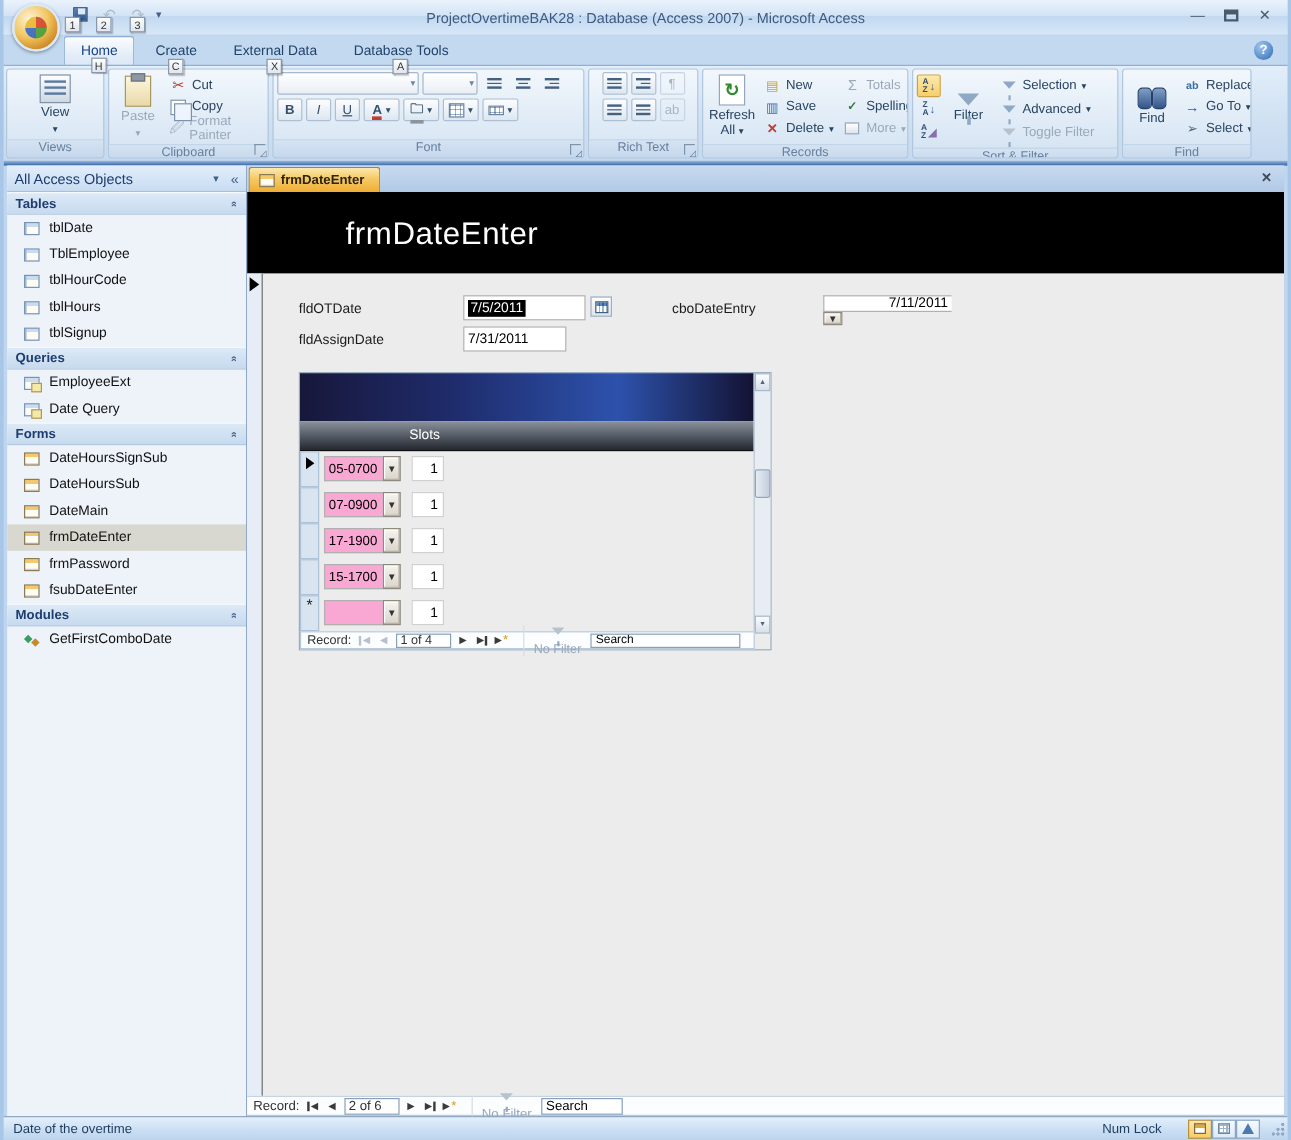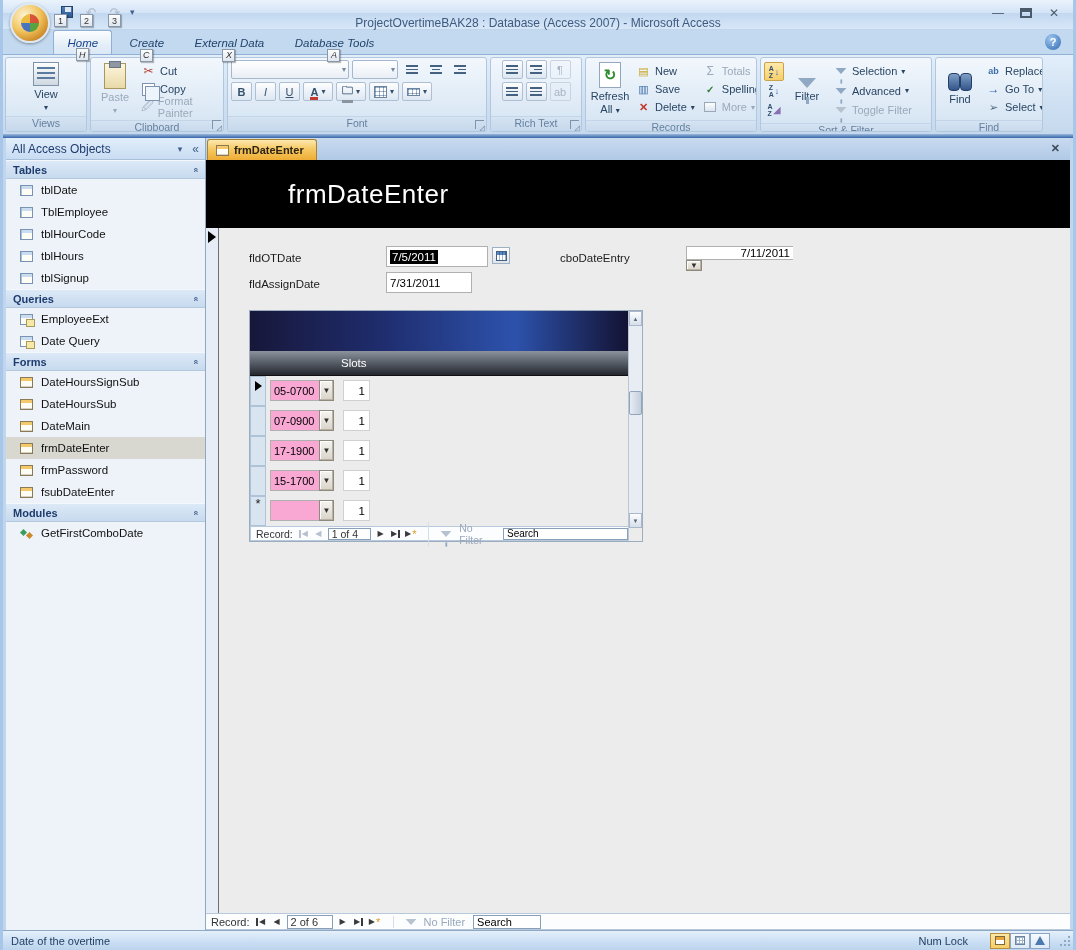--- a/index.html
+++ b/index.html
@@ -3,21 +3,21 @@
 <meta charset="utf-8">
 <style>
   * { margin:0; padding:0; box-sizing:border-box; }
   html,body { width:1076px; height:950px; font-family:"Liberation Sans",sans-serif; }
   .window { position:relative; width:1076px; height:950px; background:#bfd6ee; overflow:hidden;
             border-left:3px solid #a8c6e8; border-right:3px solid #a8c6e8; }
 
   
   .titlebar { position:absolute; top:0; left:-3px; right:-3px; height:30px;
     background:linear-gradient(#eaf3fc, #d3e3f6 45%, #c2d8f0 46%, #d7e7f8); border-bottom:1px solid #c0d4ea; }
-  .title-text { position:absolute; top:16px; left:0; right:0; text-align:center; font-size:12px; color:#3e5a7e; }
+  .title-text { position:absolute; top:8px; left:0; right:0; text-align:center; font-size:12px; color:#3e5a7e; }
   .office-button { position:absolute; top:3px; left:10px; width:40px; height:40px; border-radius:50%;
     background:radial-gradient(circle at 35% 30%, #fdf4d8, #f2c55f 45%, #cf8d2a 75%, #8f5c12);
     border:2px solid #dce8f4; box-shadow:0 1px 3px rgba(0,0,0,.4); z-index:30; }
   .office-logo { position:absolute; top:9px; left:9px; width:18px; height:18px; border-radius:50%;
     background:conic-gradient(#d23c2a 0 25%, #3a9c3a 0 50%, #2a62c8 0 75%, #e8b42a 0); opacity:.85; }
   .qat { position:absolute; top:4px; left:58px; display:flex; gap:6px; align-items:center; }
   .qat-btn { width:18px; height:16px; display:flex; align-items:center; justify-content:center; position:relative; }
   .i-disk { width:12px; height:12px; background:linear-gradient(#4d7fc0,#2c598f); border:1px solid #26456b; position:relative; }
   .i-disk:before { content:""; position:absolute; top:0; left:3px; width:6px; height:5px; background:#dfe9f4; }
   .i-undo,.i-redo { font-size:13px; color:#b0bcc9; line-height:1; }
@@ -25,21 +25,21 @@
   .keytip { position:absolute; width:13px; height:13px; background:linear-gradient(#fcfdfe,#dfe6ee);
     border:1px solid #8a97a8; box-shadow:1px 1px 1px rgba(0,0,0,.25); font-size:9px; color:#333;
     display:flex; align-items:center; justify-content:center; z-index:40; }
   .win-controls { position:absolute; top:6px; right:14px; display:flex; gap:14px; }
   .win-btn { font-size:12px; color:#4b5a6b; width:16px; text-align:center; line-height:14px; }
   .win-max { border:2px solid #4b5a6b; border-top-width:4px; width:12px; height:10px; margin-top:2px; }
 
   
   .tabrow { position:absolute; top:30px; left:0; right:0; height:24px; background:#c3d9f0; }
   .rtab { position:relative; display:inline-flex; align-items:center; height:24px; padding:0 13px;
-    font-size:11.5px; color:#21436b;font-style:italic; }
+    font-size:11.5px; color:#21436b; }
   .rtab.active { background:linear-gradient(#fbfdfe,#e5eef8 60%, #dbe8f6); border:1px solid #91b0d6; border-bottom:none;
     border-radius:3px 3px 0 0; color:#15428b; }
   .rtab .keytip { bottom:-7px; left:50%; margin-left:-7px; top:auto; }
   .tabspacer { display:inline-block; width:46px; }
   .help-btn { position:absolute; right:12px; top:4px; width:16px; height:16px; border-radius:50%;
     background:radial-gradient(circle at 35% 30%, #9ec6ef, #2f6ab2); color:#fff; font-size:11px; font-weight:bold;
     display:flex; align-items:center; justify-content:center; }
 
   
   .ribbon { position:absolute; top:54px; left:0; right:0; height:80px;
@@ -196,21 +196,21 @@
   .recnav.mainnav { height:17px; font-size:11px; border-left:none; border-right:none; }
   .recnav .lbl { margin:0 3px 0 5px; }
   .navbtn { width:16px; height:12px; display:flex; align-items:center; justify-content:center; font-size:8px; color:#3a3a3a; gap:1px; }
   .navbtn .bar { width:2px; height:8px; background:#3a3a3a; }
   .navbtn.grayed, .navbtn.grayed .bar { color:#b7c0cc; background-color:transparent; }
   .navbtn.grayed .bar { background:#b7c0cc; }
   .navbtn .star { color:#d8a020; font-size:11px; line-height:8px; }
   .posbox { width:46px; height:12px; background:#fff; border:1px solid #8aa0b8; display:flex; align-items:center;
     padding-left:3px; margin:0 2px; }
   .recnav.mainnav .posbox { height:14px; }
-  .nf { display:flex; align-items:center; gap:4px; color:#9aa8bb; margin-left:10px; padding-left:8px; border-left:1px solid #d4dde8; }
+  .nf { display:flex; align-items:center; gap:4px; color:#9aa8bb; margin-left:10px; padding-left:8px; border-left:1px solid #d4dde8;flex-direction:column; }
   .searchbox { height:12px; border:1px solid #8aa0b8; background:#fff; font-size:10px; font-family:"Liberation Sans",sans-serif;
     padding:0 3px; margin-left:8px; }
   .recnav.sf .searchbox { width:125px; } .recnav.mainnav .searchbox { width:68px; height:14px; font-size:11px; }
 
   
   .statusbar { position:absolute; left:0; right:0; bottom:0; height:20px;
     background:linear-gradient(#e4f0fb,#cbdff4 55%, #bcd4ec); border-top:1px solid #8fa8c4;
     display:flex; align-items:center; font-size:11px; color:#1e3c5f; }
   .sb-msg { margin-left:8px; flex:1; }
   .sb-numlock { margin-right:22px; }

